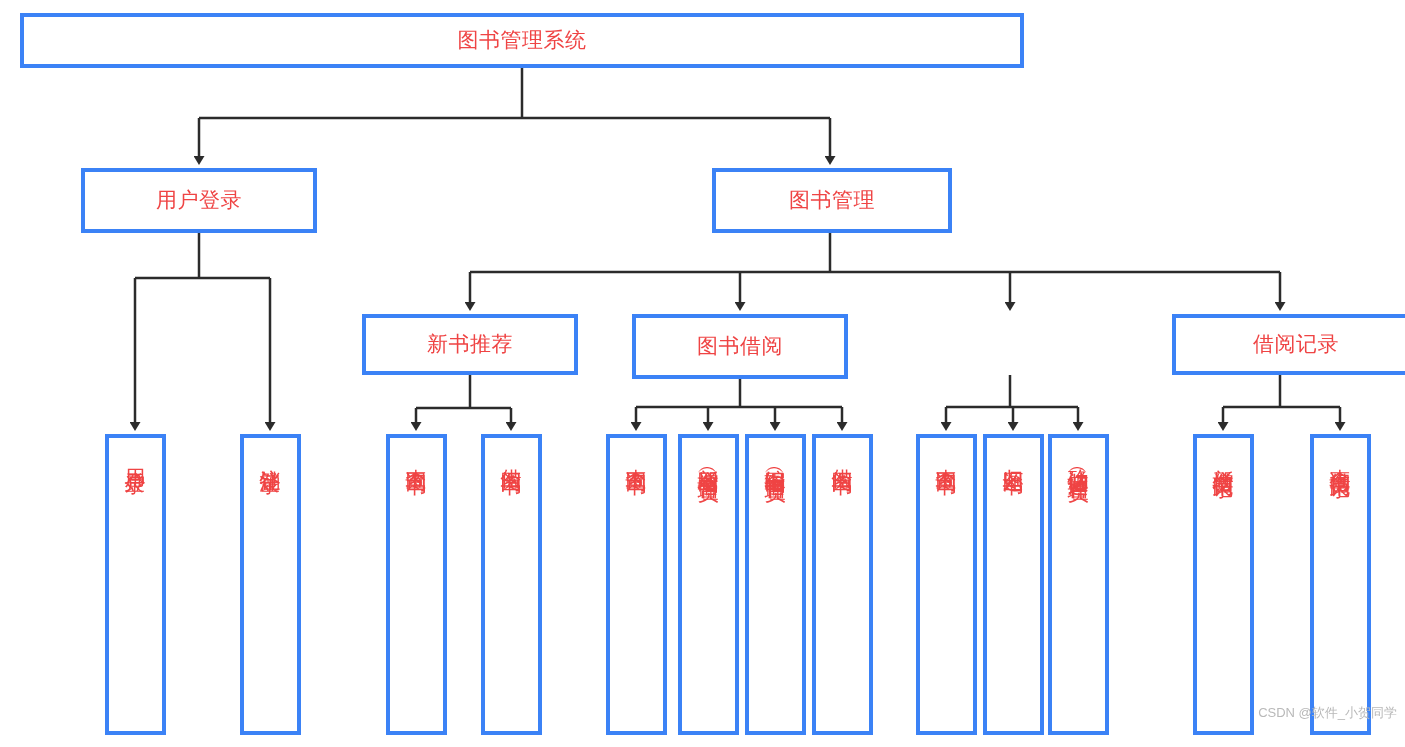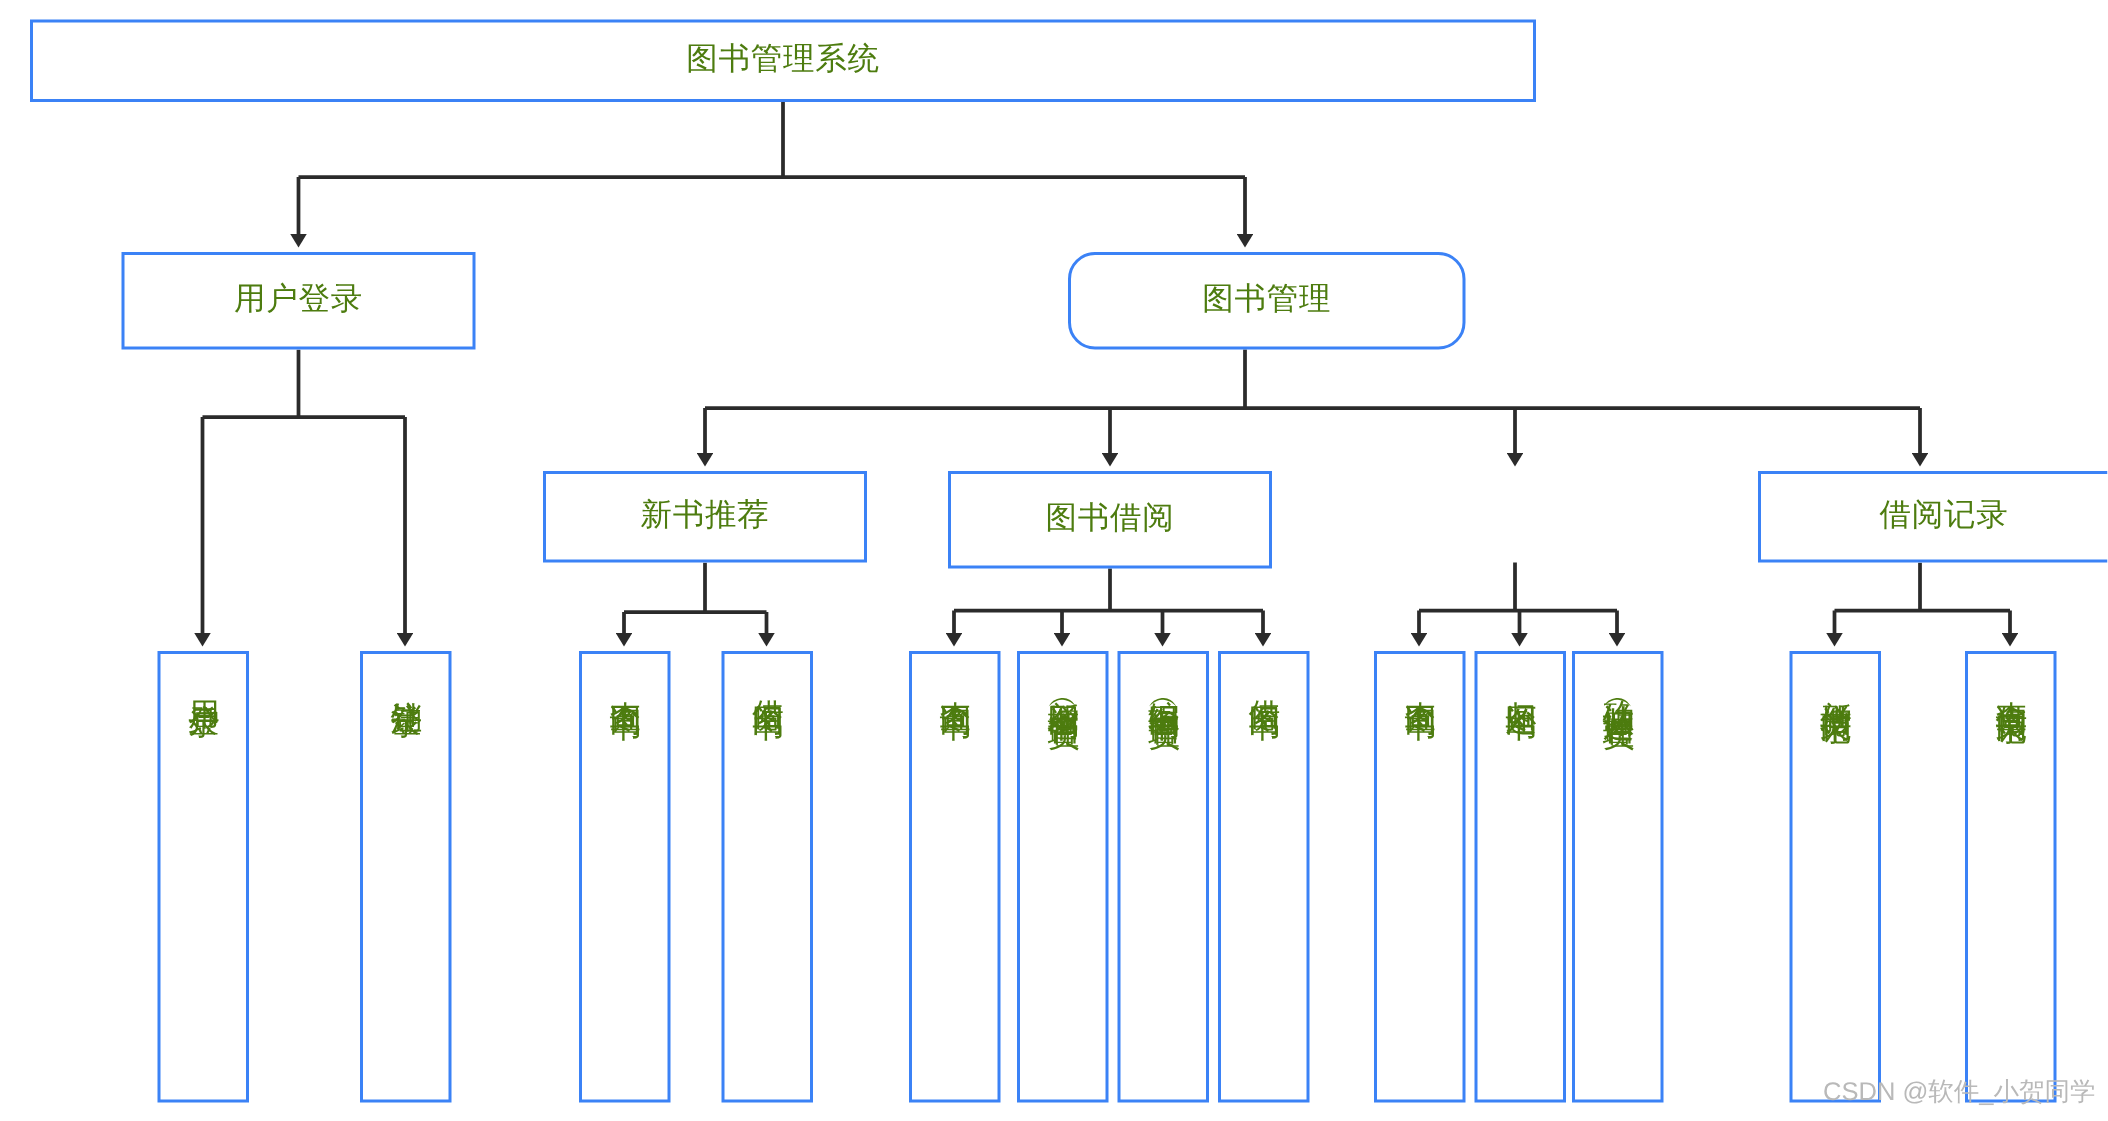--- a/index.html
+++ b/index.html
@@ -21,26 +21,26 @@
     position: absolute;
     left: 0;
     top: 0;
     width: 1405px;
     height: 747px;
     pointer-events: none;
   }
   .node {
     position: absolute;
     box-sizing: border-box;
-    border: 2px solid #3b82f6;
+    border: 4px solid #3b82f6;
     background: #ffffff;
     display: flex;
     align-items: center;
     justify-content: center;
-    color: #4d7c0f;
+    color: #ef4444;
     z-index: 2;
   }
   .node .lbl {
     display: block;
     text-align: center;
     line-height: 1.18;
   }
   .node.horiz .lbl {
     font-size: 21px;
     letter-spacing: 0.5px;
@@ -54,22 +54,22 @@
     writing-mode: vertical-rl;
     text-orientation: upright;
     font-size: 21px;
     line-height: 1.1;
     letter-spacing: 2px;
     white-space: nowrap;
   }
   #watermark {
     position: absolute;
     right: 8px;
-    bottom: 8px;
-    font-size: 17px;
+    bottom: 25px;
+    font-size: 13px;
     color: #b9b9b9;
     z-index: 5;
     white-space: nowrap;
   }
 </style>
 </head>
 <body>
 
 <div id="canvas">
 
@@ -124,21 +124,21 @@
     </g>
   </svg>
 
   <div class="node horiz" style="left:20px; top:13px; width:1004px; height:55px;">
     <span class="lbl">图书管理系统</span>
   </div>
 
   <div class="node horiz" style="left:81px; top:168px; width:236px; height:65px;">
     <span class="lbl">用户登录</span>
   </div>
-  <div class="node horiz" style="left:712px; top:168px; width:265px; height:65px;border-radius:18px;">
+  <div class="node horiz" style="left:712px; top:168px; width:240px; height:65px;">
     <span class="lbl">图书管理</span>
   </div>
 
   <div class="node horiz" style="left:362px; top:314px; width:216px; height:61px;">
     <span class="lbl">新书推荐</span>
   </div>
   <div class="node horiz" style="left:632px; top:314px; width:216px; height:65px;">
     <span class="lbl">图书借阅</span>
   </div>
   <div class="node horiz" style="left:1172px; top:314px; width:248px; height:61px;">

